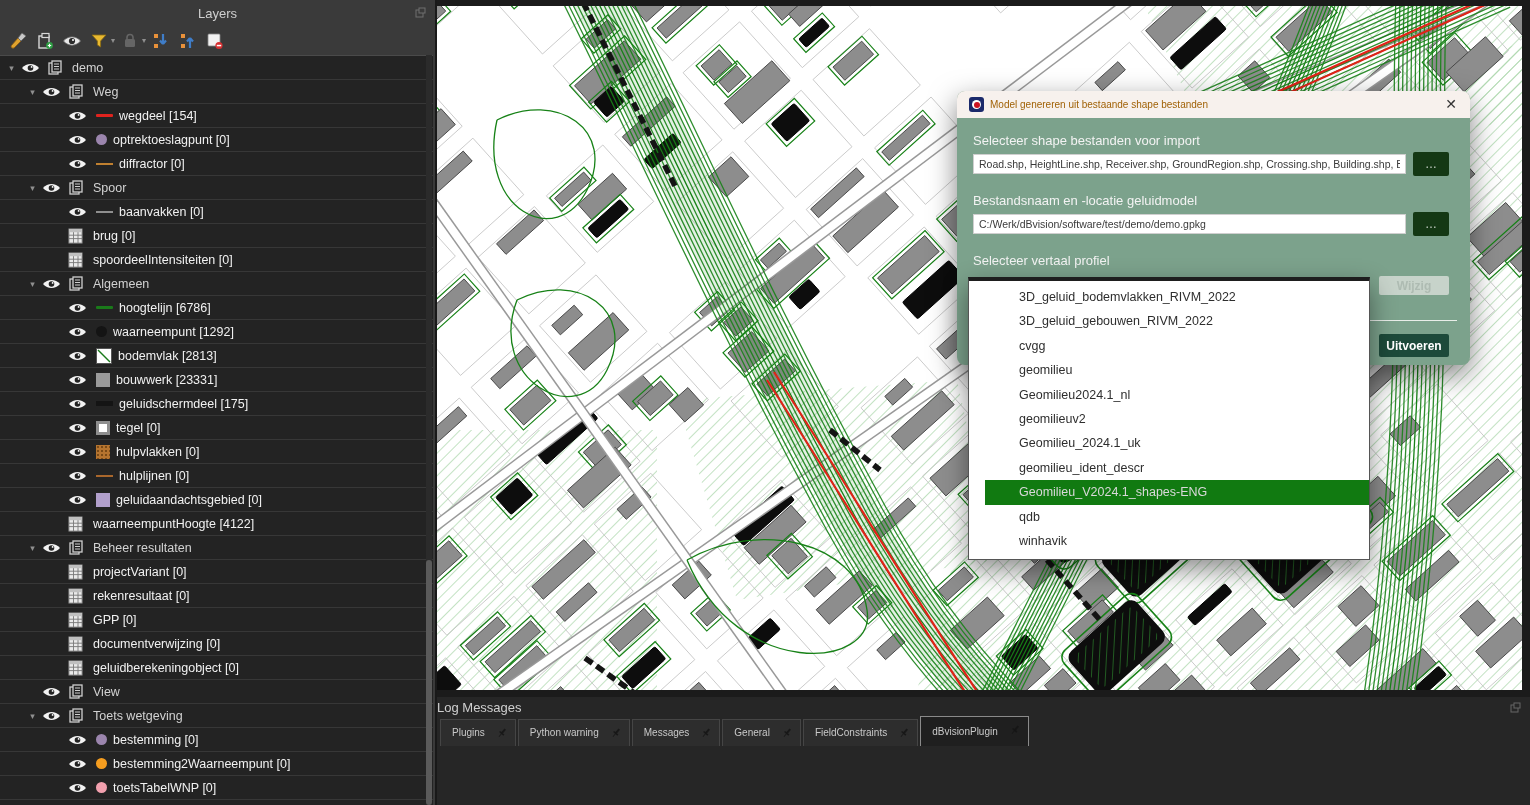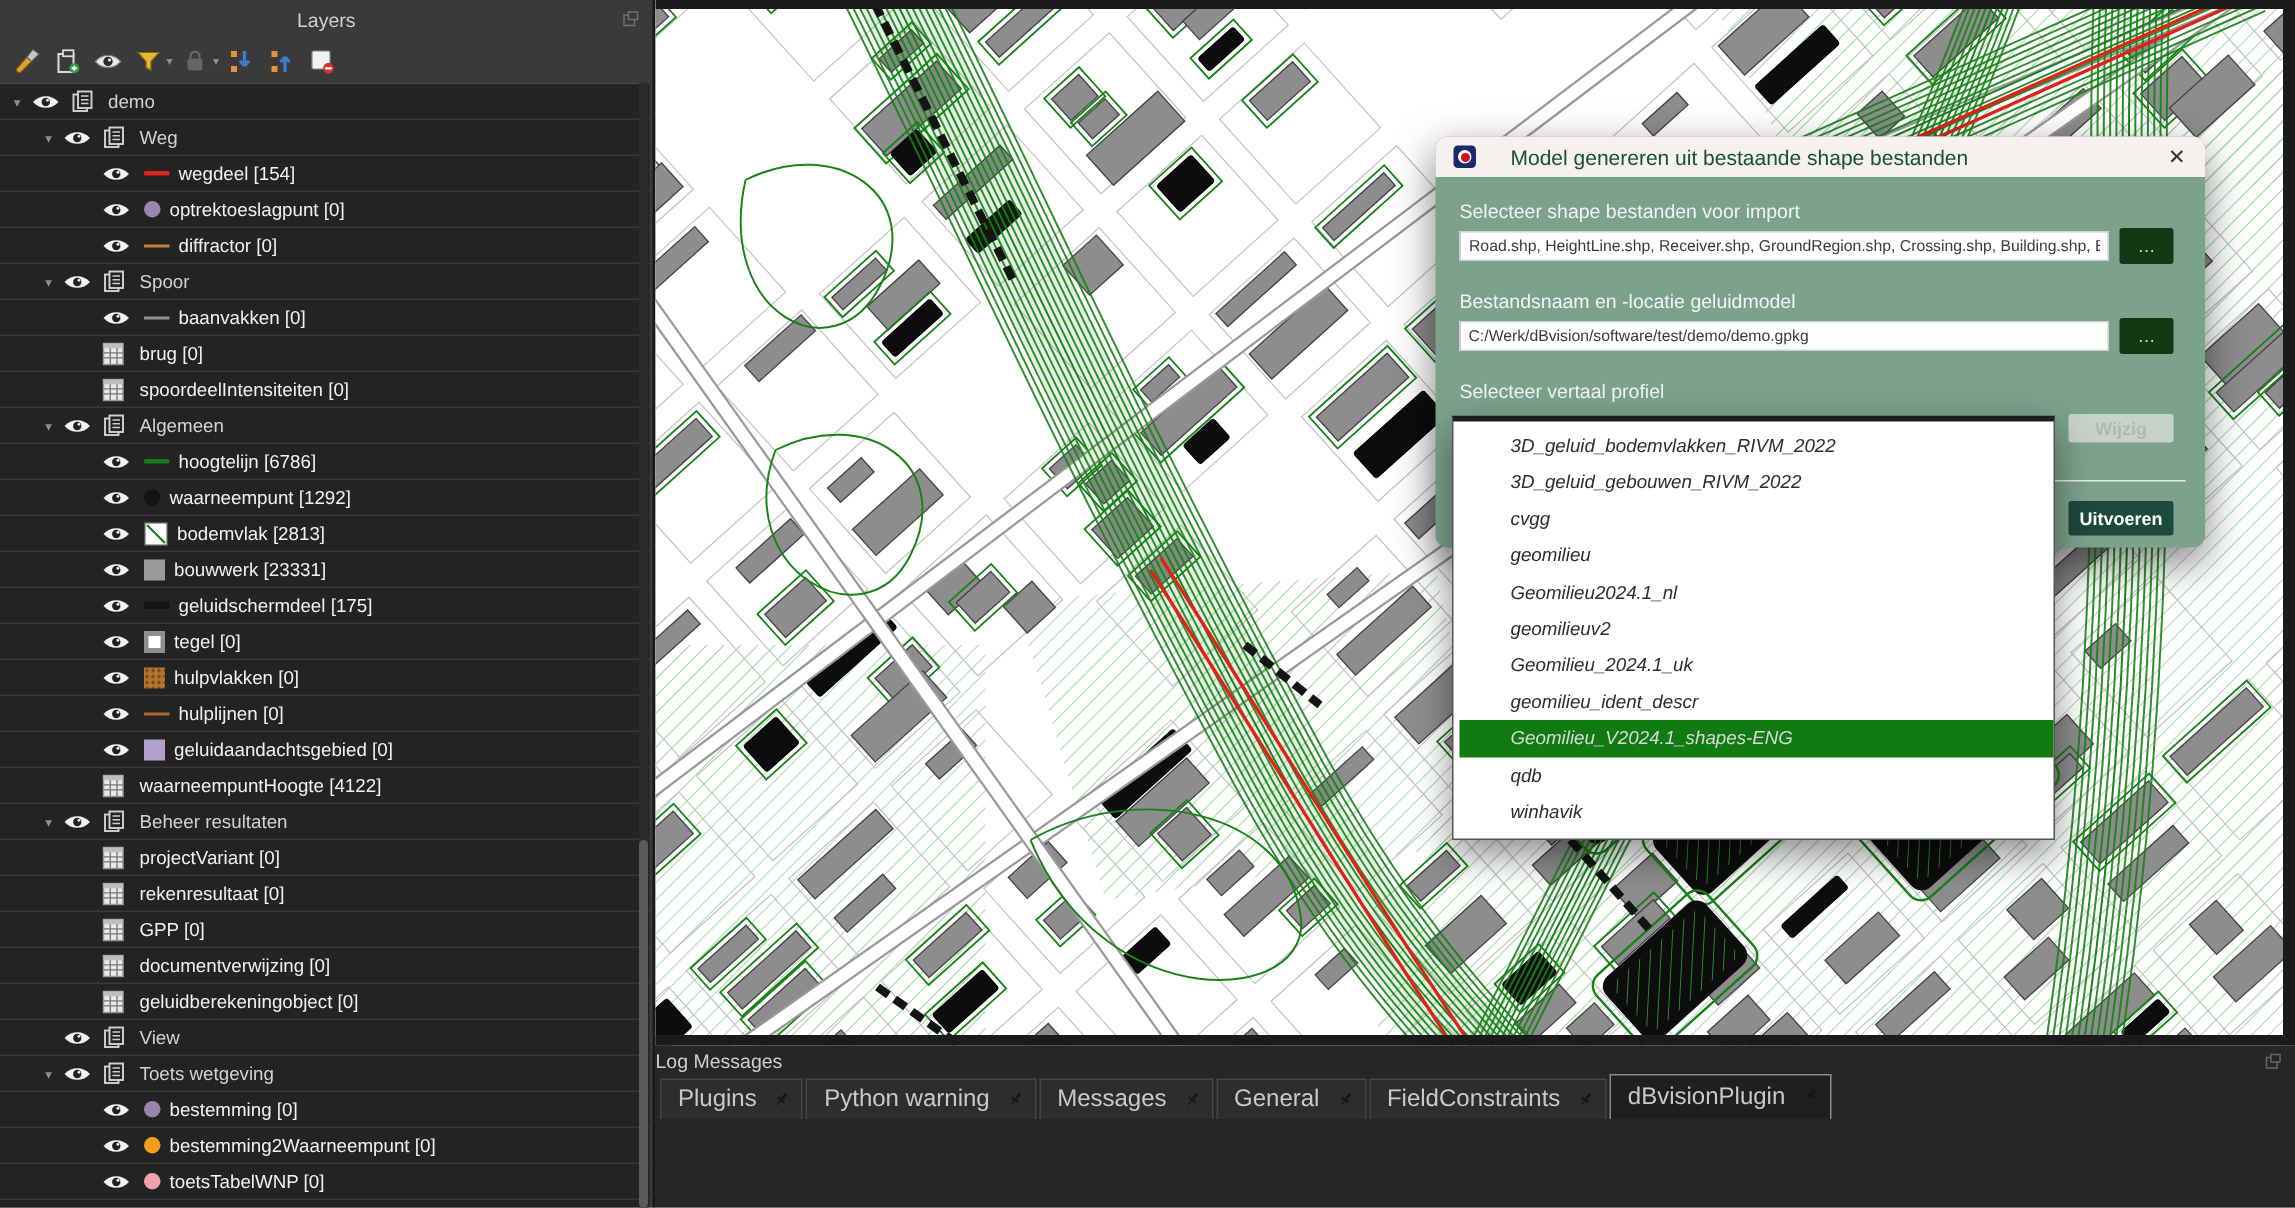--- a/index.html
+++ b/index.html
@@ -31,44 +31,44 @@
   .map svg{display:block;}
   .contour{stroke:var(--map-green);fill:none;stroke-width:1.3;}
   .redline{stroke:var(--map-red);fill:none;stroke-width:2.2;}
   
   .dialog{position:absolute;left:957px;top:91px;width:513px;height:274px;border-radius:8px;
     background:var(--dialog-green);box-shadow:0 10px 28px rgba(0,0,0,.5);z-index:20;}
   .dlg-titlebar{height:27px;background:var(--dialog-title-bg);border-radius:8px 8px 0 0;display:flex;align-items:center;position:relative;}
   .dlg-logo{width:15px;height:15px;margin-left:12px;border-radius:3px;background:#1b2a6b;display:flex;align-items:center;justify-content:center;flex:none;}
   .dlg-logo-ring{width:9px;height:9px;border-radius:50%;background:#fff;display:flex;align-items:center;justify-content:center;}
   .dlg-logo-dot{width:6px;height:6px;border-radius:50%;background:#cc1222;}
-  .dlg-title{font-size:14px;color:#14532d;margin-left:23px;}
+  .dlg-title{font-size:10px;color:#a16207;margin-left:6px;}
   .dlg-close{position:absolute;right:13px;top:5px;font-size:14px;color:#333;cursor:default;}
   .dlg-label{position:absolute;left:16px;color:#f3f3f3;font-size:13px;}
   .dlg-input{position:absolute;left:16px;width:421px;height:18px;background:#fff;border:1px solid #cfcfcf;
     font-size:10.5px;color:#3a3a3a;padding:0 5px;font-family:"Liberation Sans",sans-serif;}
   .browse-btn{position:absolute;left:456px;width:36px;height:24px;background:var(--btn-dark-green);
     color:#cdd6cd;border:none;border-radius:2px;font-size:12px;line-height:10px;}
   .wijzig-btn{position:absolute;left:422px;top:185px;width:70px;height:19px;background:var(--btn-disabled);
     color:#aebbb2;border:none;border-radius:2px;font-size:12px;font-weight:bold;}
   .dlg-sep{position:absolute;left:400px;right:13px;top:229px;height:1px;background:#e9eee9;}
   .uitvoeren-btn{position:absolute;left:422px;top:243px;width:70px;height:23px;background:var(--btn-uitvoeren);
     color:#fff;border:none;border-radius:2px;font-size:12px;font-weight:bold;}
   
   .profile-list{position:absolute;left:968px;top:277px;width:402px;background:#fff;border:1px solid #555;
-    border-top:4px solid #1e1e1e;box-shadow:0 10px 24px rgba(0,0,0,.45);z-index:30;box-sizing:border-box;padding:4px 0 6px 4px;font-style:italic;}
+    border-top:4px solid #1e1e1e;box-shadow:0 10px 24px rgba(0,0,0,.45);z-index:30;box-sizing:border-box;padding:4px 0 6px 16px;}
   .pitem{height:24.4px;line-height:24.4px;padding-left:34px;font-size:12.5px;color:#2e2e2e;white-space:nowrap;}
   .pitem.sel{background:var(--selected-profile-bg);color:#d9d9d9;}
   
   .log-panel{position:absolute;left:437px;top:697px;width:1093px;height:108px;background:#262626;}
   .log-header{position:relative;height:21px;display:flex;align-items:center;}
   .log-title{color:#cfcfcf;font-size:13px;}
   .log-tabs{display:flex;align-items:flex-end;height:28px;padding-left:3px;gap:2px;}
   .ltab{position:relative;height:26px;line-height:26px;background:#2d2d2d;border:1px solid #454545;border-bottom:none;
-    color:#c9c9c9;font-size:16px;padding:0 30px 0 11px;white-space:nowrap;}
+    color:#c9c9c9;font-size:10px;padding:0 30px 0 11px;white-space:nowrap;}
   .ltab .pin{position:absolute;right:7px;top:7px;opacity:.85;}
   .ltab.active{height:29px;line-height:29px;background:#1f1f1f;border:1px solid #8a8a8a;border-bottom:none;z-index:2;}
   .log-content{position:absolute;left:0;right:0;top:49px;bottom:0;background:#1f1f1f;border-top:1px solid #777;}
   .log-line{color:#d0d0d0;font-size:11.5px;padding:9px 0 0 15px;white-space:pre;}
 </style>
 </head>
 <body>
 
 <div class="layers-panel">
   <div class="panel-header">

